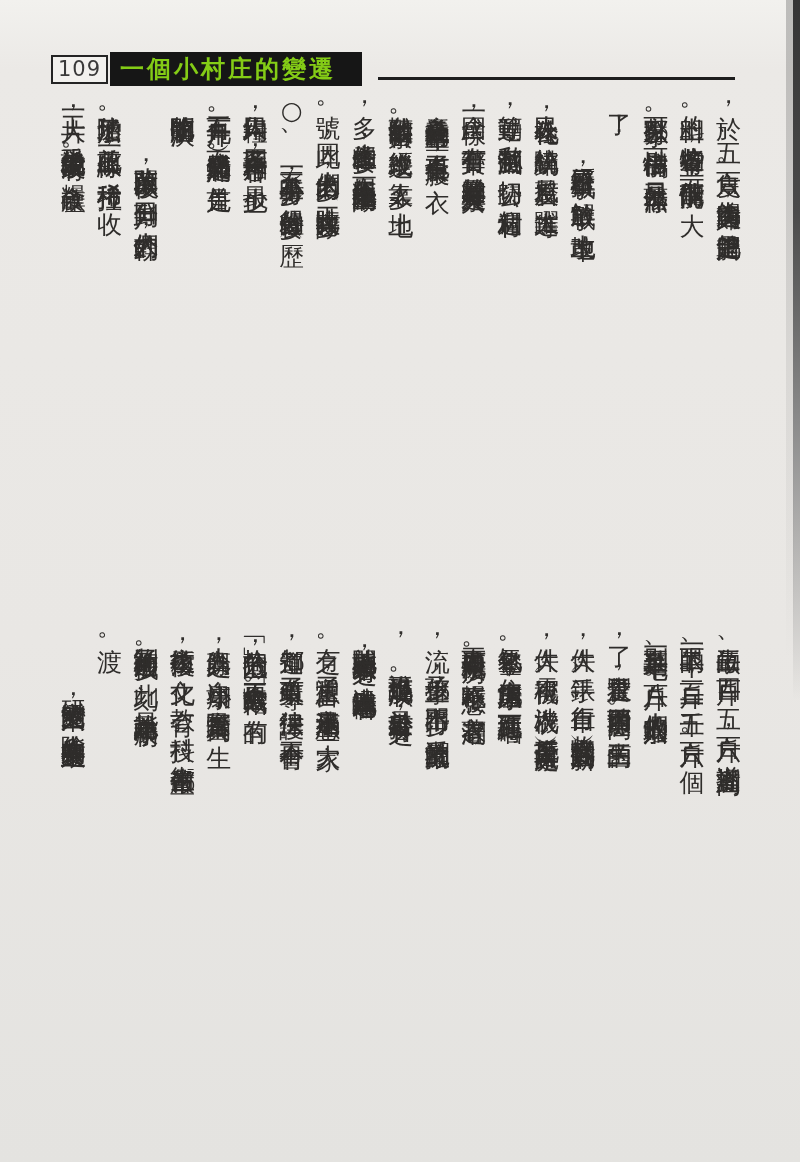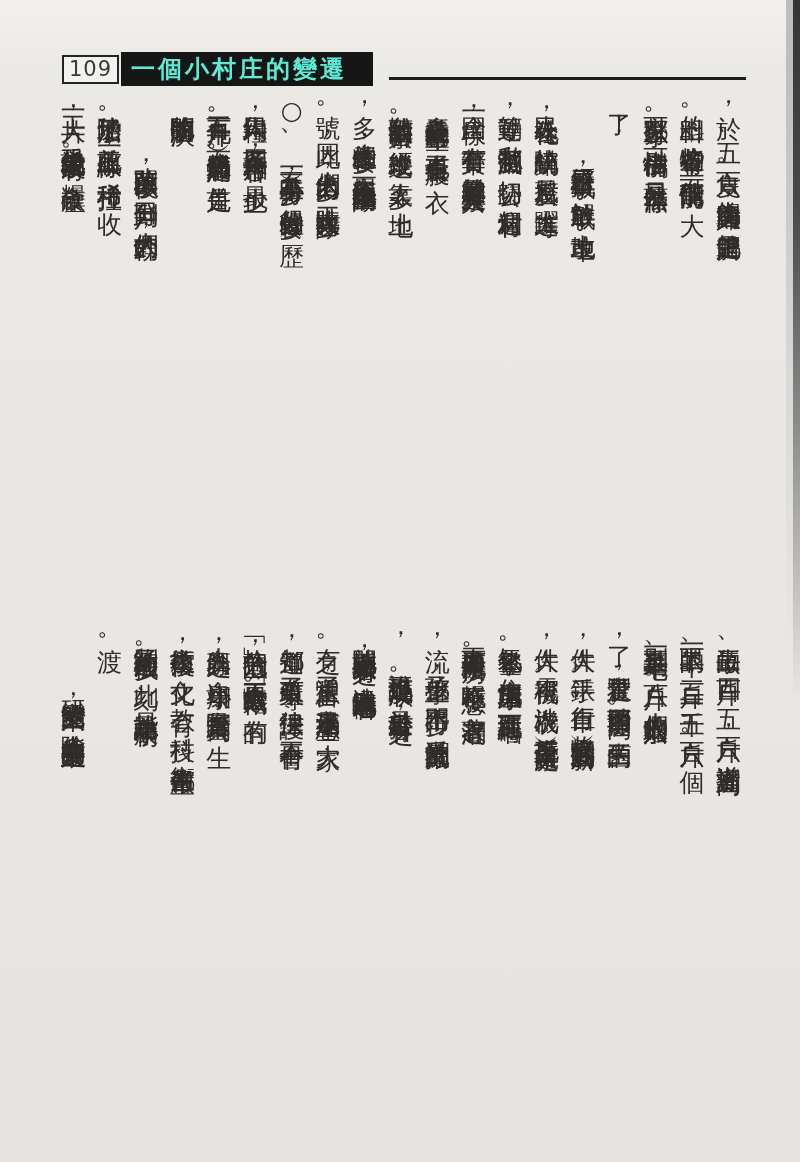--- a/index.html
+++ b/index.html
@@ -29,39 +29,39 @@
     top: 0; right: 6px;
     width: 8px;
     height: 660px;
     background: linear-gradient(to bottom, rgba(90,90,90,.35), rgba(120,120,120,.15) 55%, rgba(120,120,120,0) 100%);
   }
 
   
   .header {
     position: absolute;
     top: 52px;
-    left: 62px;
+    left: 51px;
     display: flex;
     align-items: center;
     width: 684px;
   }
   .page-num {
     display: inline-block;
     border: 2px solid #242424;
     background: #f2f1ee;
     color: #3a3a3a;
     font-size: 21px;
     line-height: 25px;
     padding: 0 5px;
     letter-spacing: 1px;
   }
   .title-bar {
     display: inline-block;
     background: #161616;
-    color: #5eead4;
+    color: #84cc16;
     font-size: 24px;
     font-weight: bold;
     line-height: 34px;
     padding: 0 26px 0 10px;
     margin-left: 2px;
     letter-spacing: 3px;
     white-space: nowrap;
   }
   .header-rule {
     flex: 1;

